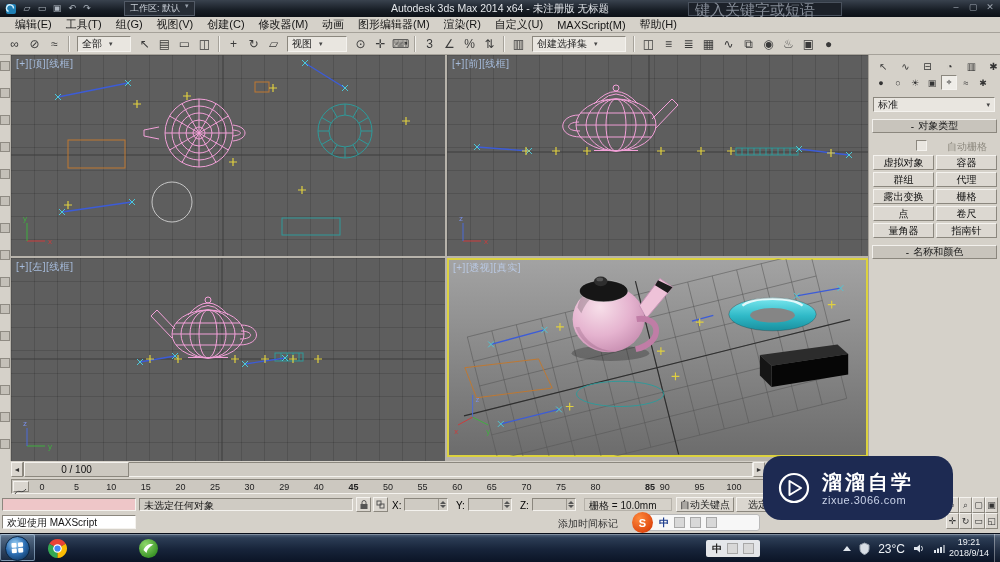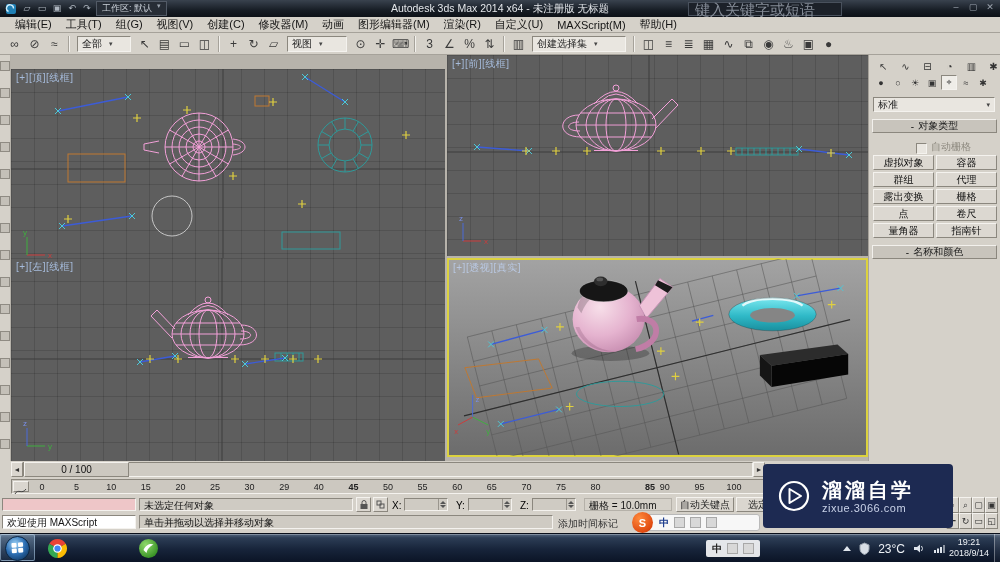--- a/index.html
+++ b/index.html
@@ -7,21 +7,21 @@
     font-family:"Liberation Sans","DejaVu Sans",sans-serif;background:#d5d1c9;
     -webkit-font-smoothing:antialiased;}
   .abs{position:absolute;}
   .out{border:1px solid;border-color:#f4f2ee #8b877e #8b877e #f4f2ee;background:#dad6cf;box-sizing:border-box;}
   .in{border:1px solid;border-color:#8b877e #f4f2ee #f4f2ee #8b877e;background:#cfcbc3;box-sizing:border-box;}
 
   
   #titlebar{left:0;top:0;width:1000px;height:17px;background:linear-gradient(#39424e,#171d25 60%,#0d1117);
     color:#d6dae0;display:flex;align-items:center;gap:2px;padding:0 4px;box-sizing:border-box;}
   .qa-icon{width:14px;height:13px;display:flex;align-items:center;justify-content:center;color:#aeb6c0;font-size:9px;line-height:1;}
-  .ws-dd{display:flex;align-items:flex-start;gap:5px;border:1px solid #525a66;background:#272d36;padding:0 5px;height:13px;font-size:9px;color:#c9cfd7;}
+  .ws-dd{display:flex;align-items:flex-start;gap:5px;border:1px solid #525a66;background:#272d36;padding:0 5px;height:13px;font-size:9px;color:#c9cfd7;margin-left:28px;}
   .ws-dd .arr{font-size:7px;color:#9aa2ac;}
   #win-title{position:absolute;left:50%;transform:translateX(-50%);top:2px;font-size:10.5px;color:#e3e6ea;white-space:nowrap;}
   #title-search{position:absolute;left:688px;top:2px;width:146px;height:12px;background:#1c2129;border:1px solid #49515d;
     display:flex;align-items:center;gap:3px;padding:0 3px;}
   #title-search input{flex:1;background:transparent;border:0;outline:0;color:#9aa1ab;font-size:15px;font-family:inherit;padding:0;}
   #title-search input::placeholder{color:#868d98;}
   #win-controls{position:absolute;right:3px;top:1px;display:flex;gap:3px;}
   #win-controls .qa-icon{color:#9aa2ad;}
 
   
@@ -68,21 +68,21 @@
     border:1px sol;border:1px solid transparent;}
   #cp-subtabs{position:absolute;left:4px;top:20px;display:flex;gap:1px;}
   .cp-subtab{width:16px;height:15px;display:flex;align-items:center;justify-content:center;font-size:9px;color:#333;}
   .cp-subtab.active{background:#efede8;border:1px solid;border-color:#8b877e #f4f2ee #f4f2ee #8b877e;box-sizing:border-box;}
   .cp-dd{position:absolute;left:4px;top:42px;width:122px;height:15px;background:#e9e6e0;border:1px solid;
     border-color:#8b877e #f4f2ee #f4f2ee #8b877e;display:flex;align-items:center;justify-content:space-between;
     font-size:10px;padding:0 4px;color:#1c1c1c;box-sizing:border-box;}
   .rollout{position:absolute;left:3px;width:125px;height:14px;background:#c8c4bc;border:1px solid;
     border-color:#f2f0ec #8b877e #8b877e #f2f0ec;display:flex;align-items:center;justify-content:center;gap:4px;
     font-size:10px;color:#1a1a1a;box-sizing:border-box;}
-  #cp-autogrid{position:absolute;left:10px;top:85px;display:flex;align-items:flex-end;gap:4px;font-size:10px;color:#8d897f;padding-left:37px;}
+  #cp-autogrid{position:absolute;left:10px;top:85px;display:flex;align-items:flex-start;gap:20px;font-size:10px;color:#8d897f;padding-left:37px;}
   .cb{width:9px;height:9px;background:#e9e6e0;border:1px solid;border-color:#8b877e #f4f2ee #f4f2ee #8b877e;}
   #helper-btns{position:absolute;left:4px;top:100px;width:124px;display:grid;grid-template-columns:61px 61px;gap:2px;}
   .helper-btn{height:15px;background:#dcd8d1;border:1px solid;border-color:#f4f2ee #8b877e #8b877e #f4f2ee;
     display:flex;align-items:center;justify-content:center;font-size:10px;color:#101010;box-sizing:border-box;white-space:nowrap;}
 
   
   #bottom{left:0;top:461px;width:1000px;height:72px;background:#d5d1c9;}
   #tl-left,#tl-right{width:12px;height:15px;font-size:7px;display:flex;align-items:center;justify-content:center;color:#333;}
   #timeline-track{left:23px;top:0;width:730px;height:15px;}
   #timeline-grip{left:24px;top:0;width:105px;height:15px;display:flex;align-items:center;justify-content:center;
@@ -98,22 +98,22 @@
     display:flex;flex-direction:column;align-items:center;justify-content:space-evenly;}
   .tri-up{width:0;height:0;border-left:3px solid transparent;border-right:3px solid transparent;border-bottom:3px solid #555;}
   .tri-dn{width:0;height:0;border-left:3px solid transparent;border-right:3px solid transparent;border-top:3px solid #555;}
   .sb-btn{display:flex;align-items:center;justify-content:center;font-size:9px;color:#222;}
 
   #nav-btns{position:absolute;left:946px;top:497px;width:54px;display:grid;grid-template-columns:repeat(4,13px);grid-auto-rows:16px;gap:0;}
   .nav-btn{display:flex;align-items:center;justify-content:center;font-size:9px;color:#333;background:#dad6cf;
     border:1px solid;border-color:#f4f2ee #8b877e #8b877e #f4f2ee;box-sizing:border-box;}
 
   
-  #watermark{left:763px;top:456px;width:190px;height:64px;background:var(--watermark-bg,#1d2a52);border-radius:4px;
-    display:flex;align-items:center;gap:10px;padding:0 13px;box-sizing:border-box;z-index:20;margin-top:8px;}
+  #watermark{left:763px;top:456px;width:190px;height:64px;background:var(--watermark-bg,#1d2a52);border-radius:18px;
+    display:flex;align-items:center;gap:10px;padding:0 13px;box-sizing:border-box;z-index:20;}
   #wm-text .t1{font-size:20px;font-weight:bold;color:#fff;letter-spacing:3px;line-height:1.15;}
   #wm-text .t2{font-size:11px;color:#c9d2e8;letter-spacing:.5px;}
 
   
   #imebar{left:634px;top:514px;width:126px;height:17px;background:#f7f7f7;border:1px solid #b9b9b9;border-radius:3px;
     display:flex;align-items:center;gap:5px;padding:0 5px 0 24px;box-sizing:border-box;z-index:21;}
   #ime-s{position:absolute;left:-3px;top:-3px;width:21px;height:21px;border-radius:50%;
     background:radial-gradient(circle at 35% 30%,#ff8a3c,#e04a10 70%,#b33208);color:#fff;font-size:11px;font-weight:bold;
     display:flex;align-items:center;justify-content:center;}
   #ime-mode{font-size:10px;font-weight:bold;color:#1a3a8c;}
@@ -249,21 +249,21 @@
       <div class="dock-icon"></div>
       <div class="dock-icon"></div>
       <div class="dock-icon"></div>
       <div class="dock-icon"></div>
       <div class="dock-icon"></div>
       <div class="dock-icon"></div>
     </div>
 
   <div id="vp-wrap" class="abs">
 
-    <div class="vp vp-grid" style="left:0;top:14px;width:434px;height:201px;">
+    <div class="vp vp-grid" style="left:0;top:0;width:434px;height:201px;">
       <div class="vp-label">[+][顶][线框]</div>
       <svg viewBox="0 0 434 201">
         <line class="axis" x1="0" y1="100" x2="434" y2="100"></line>
         <line class="axis" x1="212" y1="0" x2="212" y2="201"></line>
         <g transform="translate(188,78)">
           <circle class="wirePink" r="6"></circle>
             <circle class="wirePink" r="13"></circle>
             <circle class="wirePink" r="20"></circle>
           <circle class="wirePink" r="27"></circle>
             <circle class="wirePink" r="34"></circle>
@@ -542,21 +542,20 @@
       <span class="spin">
           <i class="tri-up"></i>
           <i class="tri-dn"></i>
         </span>
       </div>
     <div class="abs status-text" style="left:584px;top:37px;width:88px;border:1px solid #b5b1a9;height:13px;box-sizing:border-box;">栅格 = 10.0mm</div>
     <div class="abs out sb-btn" style="left:676px;top:36px;width:58px;height:15px;font-size:10px;">自动关键点</div>
     <div class="abs out sb-btn" style="left:736px;top:36px;width:64px;height:15px;font-size:10px;">选定对象</div>
 
     <div class="abs in status-text" style="left:2px;top:54px;width:134px;height:14px;background:#ffffff;line-height:14px;">欢迎使用 MAXScript</div>
-    <div class="abs in status-text" style="left:139px;top:54px;width:414px;height:14px;line-height:14px;">单击并拖动以选择并移动对象</div>
     <span class="abs" style="left:558px;top:56px;font-size:10px;color:#333;">添加时间标记</span>
   </div>
 
   <div id="nav-btns">
       <div class="nav-btn">⌕</div>
       <div class="nav-btn">⌕</div>
       <div class="nav-btn">▢</div>
       <div class="nav-btn">▣</div>
       <div class="nav-btn">✛</div>
       <div class="nav-btn">↻</div>

